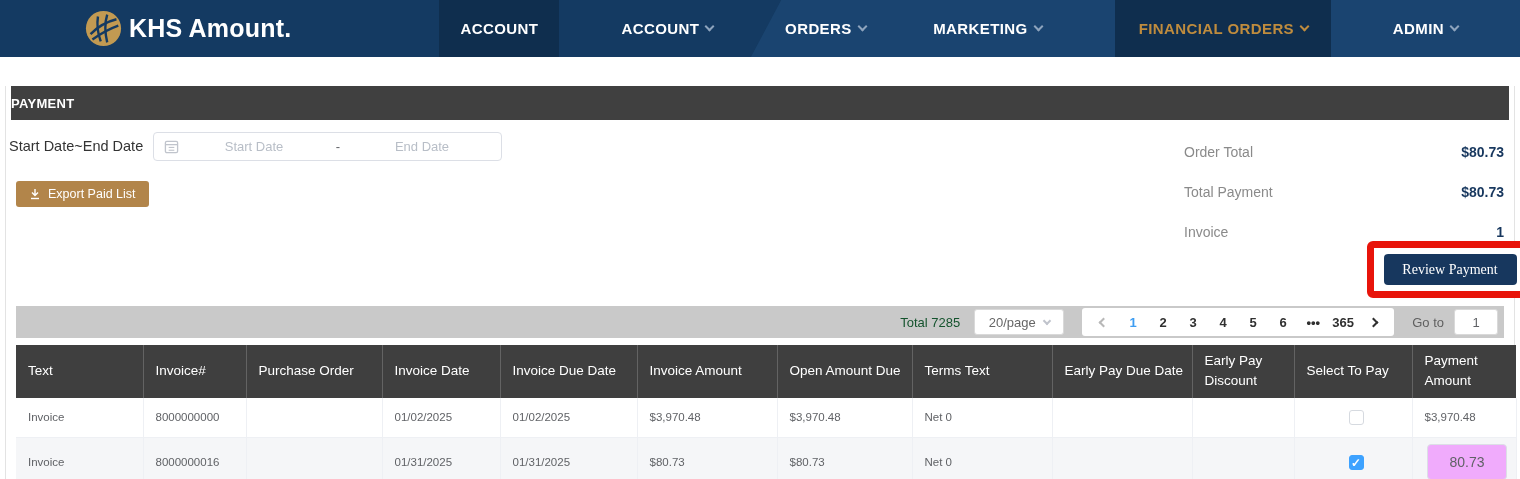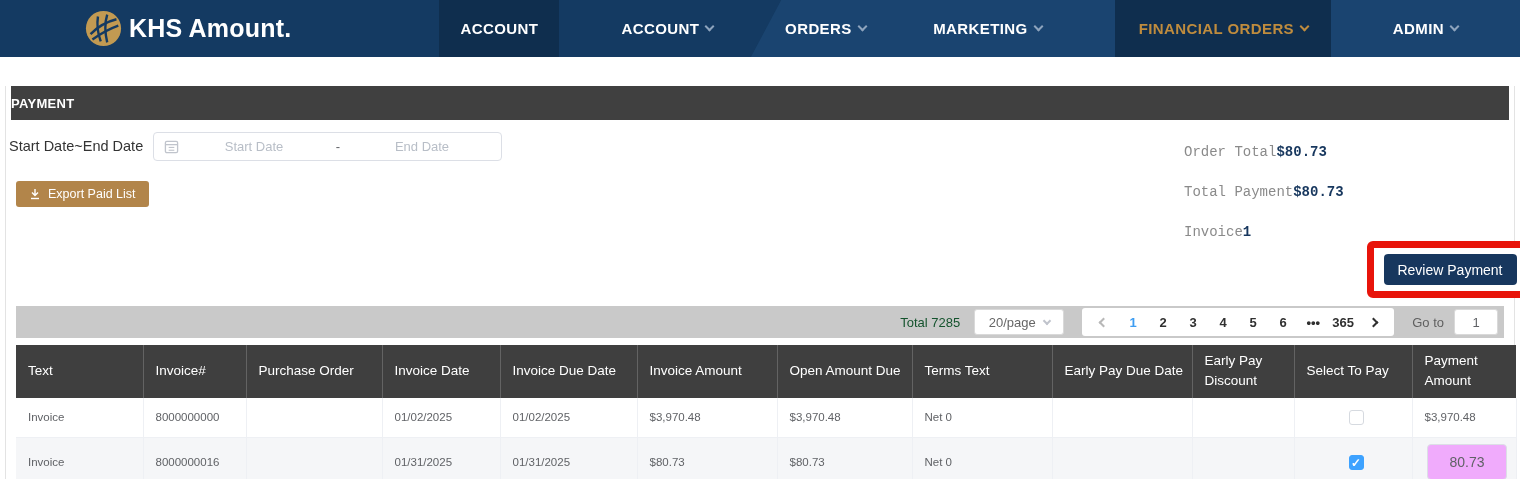--- a/index.html
+++ b/index.html
@@ -40,31 +40,31 @@
   .date-range .cal { flex:0 0 auto; margin-right:6px; display:flex; }
   .date-ph { flex:1; text-align:center; font-size:13px; color:#b8bec7; }
   .date-sep { width:30px; text-align:center; font-size:13px; color:#606266; }
 
   .export-btn { position:absolute; top:95px; left:10px; height:26px; padding:0 13px;
     background:#b2854a; border:none; border-radius:3px; color:#fff; font-size:12.5px;
     display:flex; align-items:center; gap:7px; cursor:pointer;
     font-family:"Liberation Sans", sans-serif; }
 
   .summary-row { position:absolute; right:10px; width:320px; display:flex;
-    justify-content:flex-start; align-items:center; gap:0;font-family:Liberation Mono, monospace; }
+    justify-content:space-between; align-items:center; gap:0; }
   .summary-label { font-size:14px; color:#8a8a8a; }
   .summary-value { font-size:14px; font-weight:bold; color:#17375e; }
   .sr-0{ top:58px; } .sr-1{ top:98px; } .sr-2{ top:138px; }
 
   .review-annotation { position:absolute; top:155px; left:1361px; width:166px; height:57px;
     border:7px solid #e8140a; border-radius:6px; background:#fff;
     display:flex; align-items:center; justify-content:center; }
   .review-btn { width:133px; height:31px; background:#17375e; color:#fff; border:none;
     border-radius:4px; font-size:14px; cursor:pointer;
-    font-family:Liberation Sans, sans-serif; }
+    font-family:Liberation Serif, serif; }
 
   
   .pagination-strip { position:absolute; top:220px; left:10px; right:10px; height:32px;
     background:#c9c9c9; display:flex; align-items:center; justify-content:flex-end;
     gap:10px; padding-right:6px; }
   .pg-total { font-size:13px; color:#14532d; margin-right:4px; }
   .pg-size { width:90px; height:26px; background:#fff; border:1px solid #d9d9d9;
     border-radius:3px; display:flex; align-items:center; justify-content:center; gap:8px;
     font-size:13px; color:#666; cursor:pointer; }
   .pg-size .chev { border-color:#c0c4cc; width:6px; height:6px; margin-top:-2px; }

